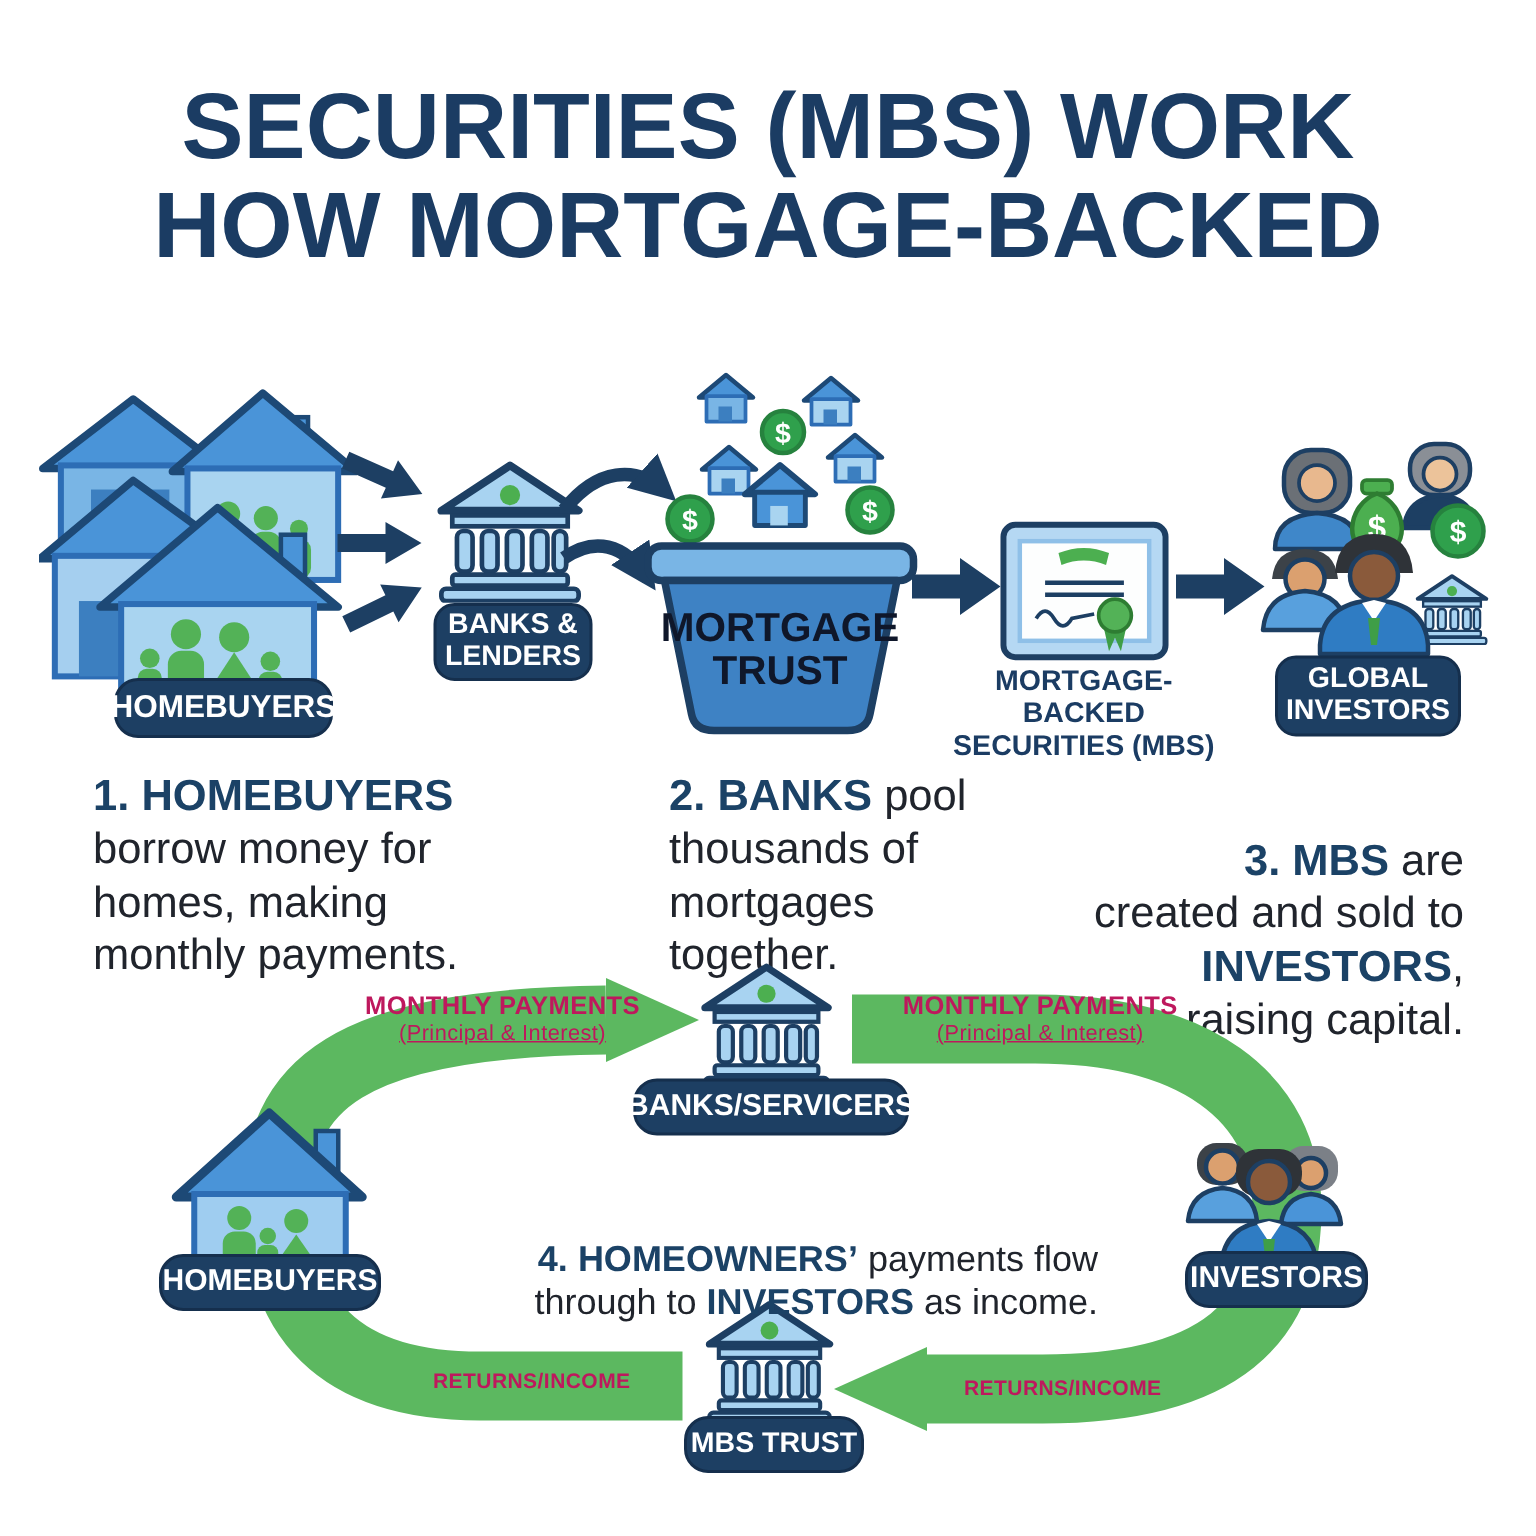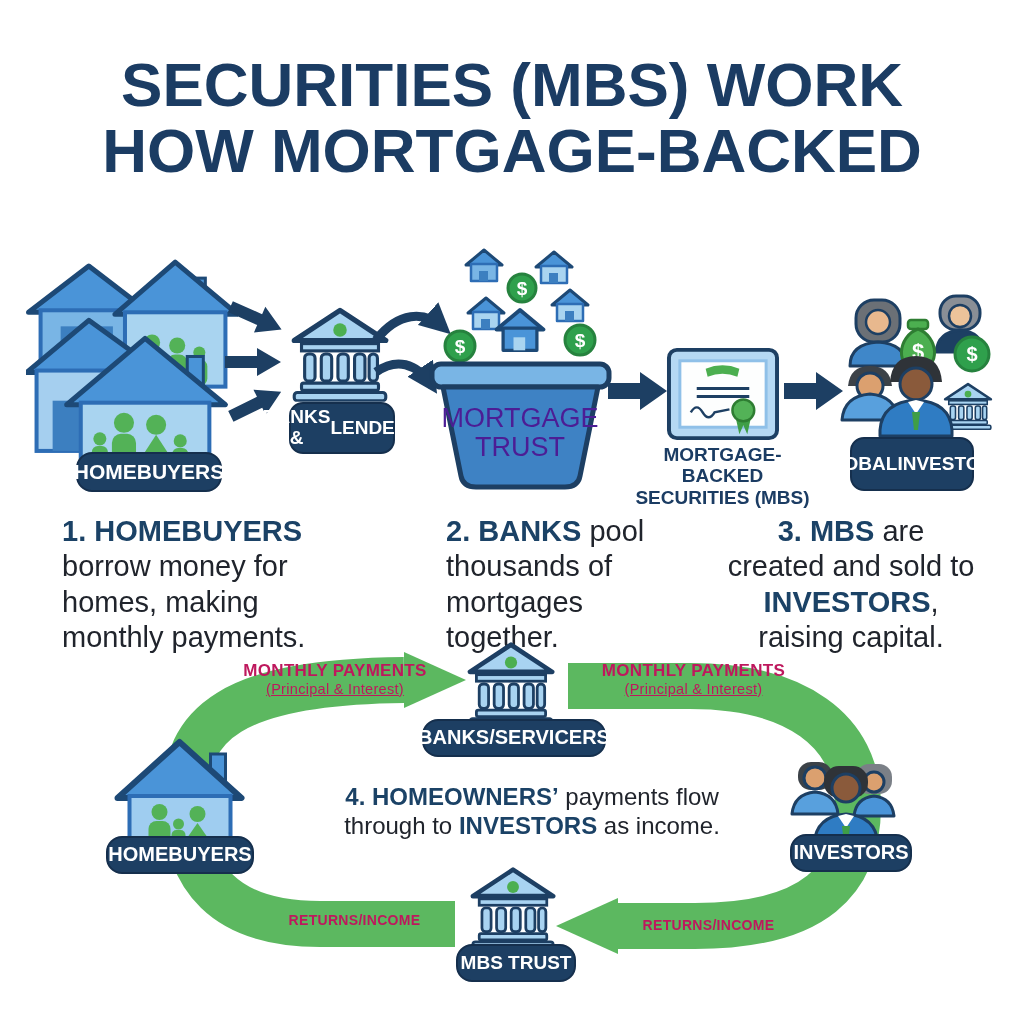--- a/index.html
+++ b/index.html
@@ -4,33 +4,33 @@
 <style>
   html,body{margin:0;padding:0;background:#fff;}
   .stage{position:relative;width:1024px;height:1024px;background:#fff;overflow:hidden;
          font-family:"Liberation Sans",sans-serif;}
   .abs{position:absolute;}
   
   .title{left:0;right:0;top:52px;text-align:center;color:#1b3c63;font-weight:800;
          font-size:62px;line-height:66px;letter-spacing:0px;}
   
   .badge{position:absolute;background:#1d3f63;color:#fff;font-weight:700;text-align:center;
-         border-radius:16px;display:flex;flex-direction:row;align-items:center;
+         border-radius:16px;display:flex;flex-direction:column;align-items:center;
          justify-content:center;border:2px solid #152f4d;line-height:1.08;}
   
   .step{position:absolute;font-size:29px;line-height:1.22;color:#20242c;}
   .step .n,.step b{color:#1b4266;font-weight:700;}
-  .center{text-align:center;}
+  .center{text-align:right;margin-top:43px;}
   
   .bandtxt{position:absolute;color:#be185d;text-align:center;line-height:1.15;letter-spacing:.3px;}
   .bandtxt .l1{font-weight:700;font-size:17px;}
   .bandtxt .l2{font-size:14.5px;text-decoration:underline;}
   .returns{font-weight:700;font-size:14px;}
   
-  .pooltxt{position:absolute;color:#4c1d95;font-weight:400;text-align:center;line-height:1.08;}
+  .pooltxt{position:absolute;color:#0f172a;font-weight:700;text-align:center;line-height:1.08;}
   
   .mbscap{position:absolute;color:#1b3c63;font-weight:700;text-align:center;
           font-size:19px;line-height:1.12;}
   svg{display:block;}
 </style>
 </head>
 <body>
 
 <div class="stage">
 

